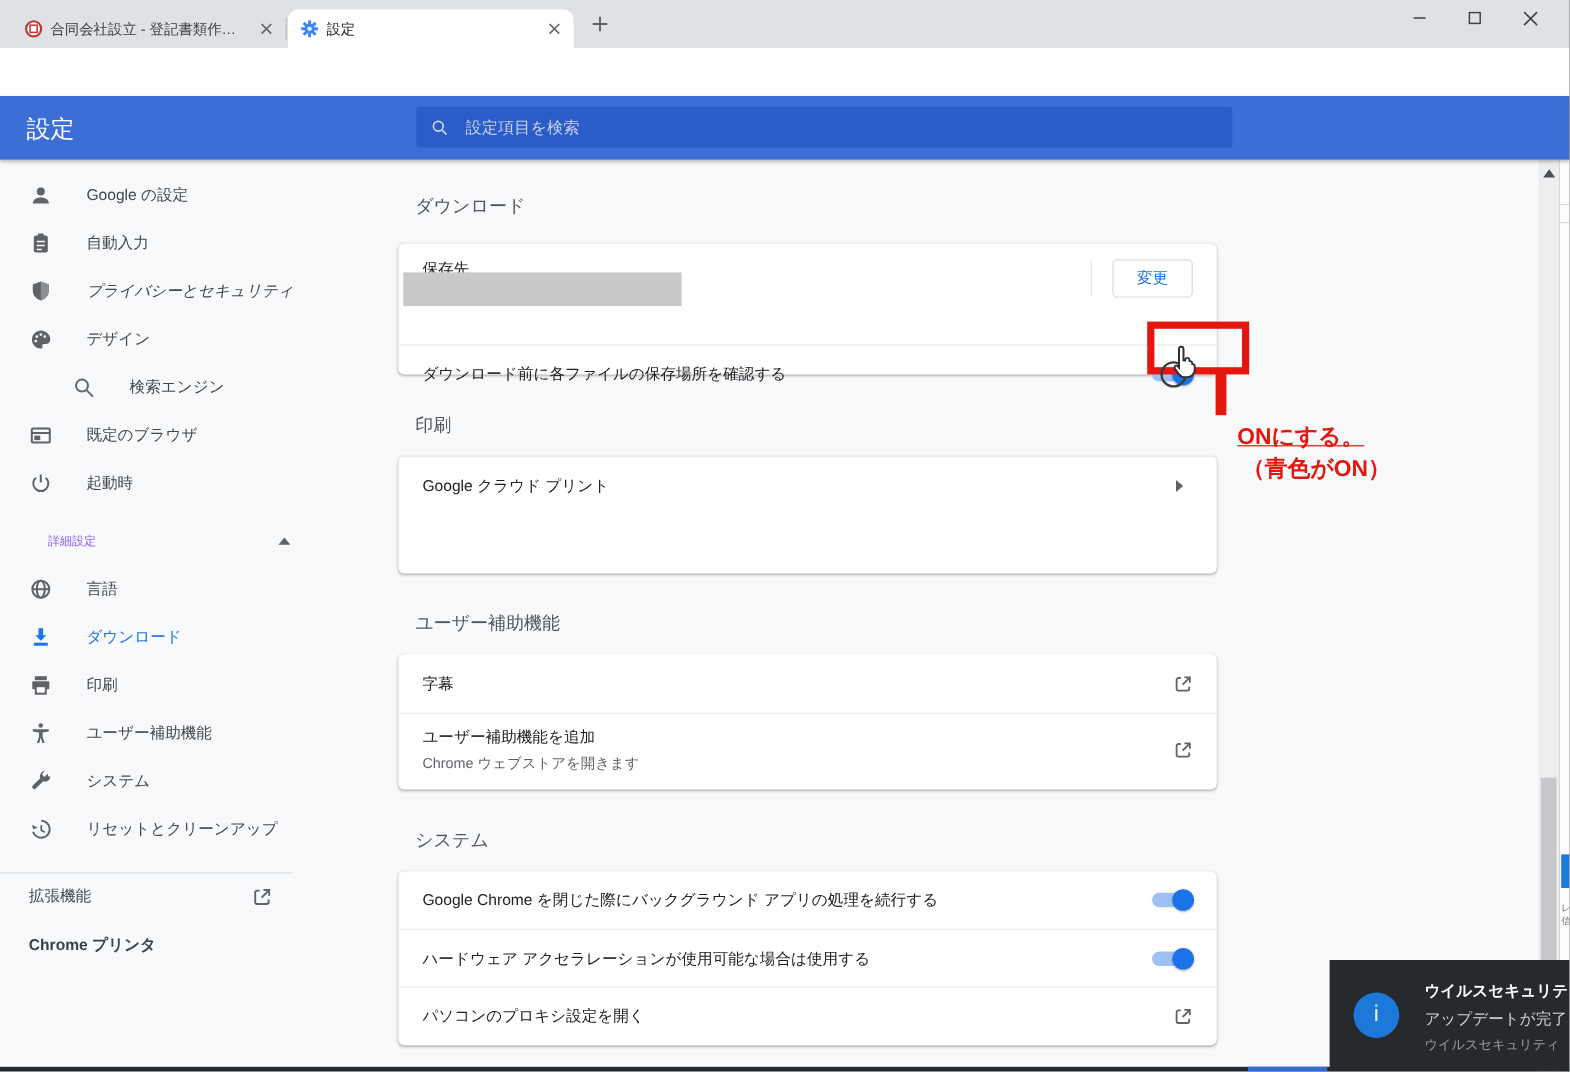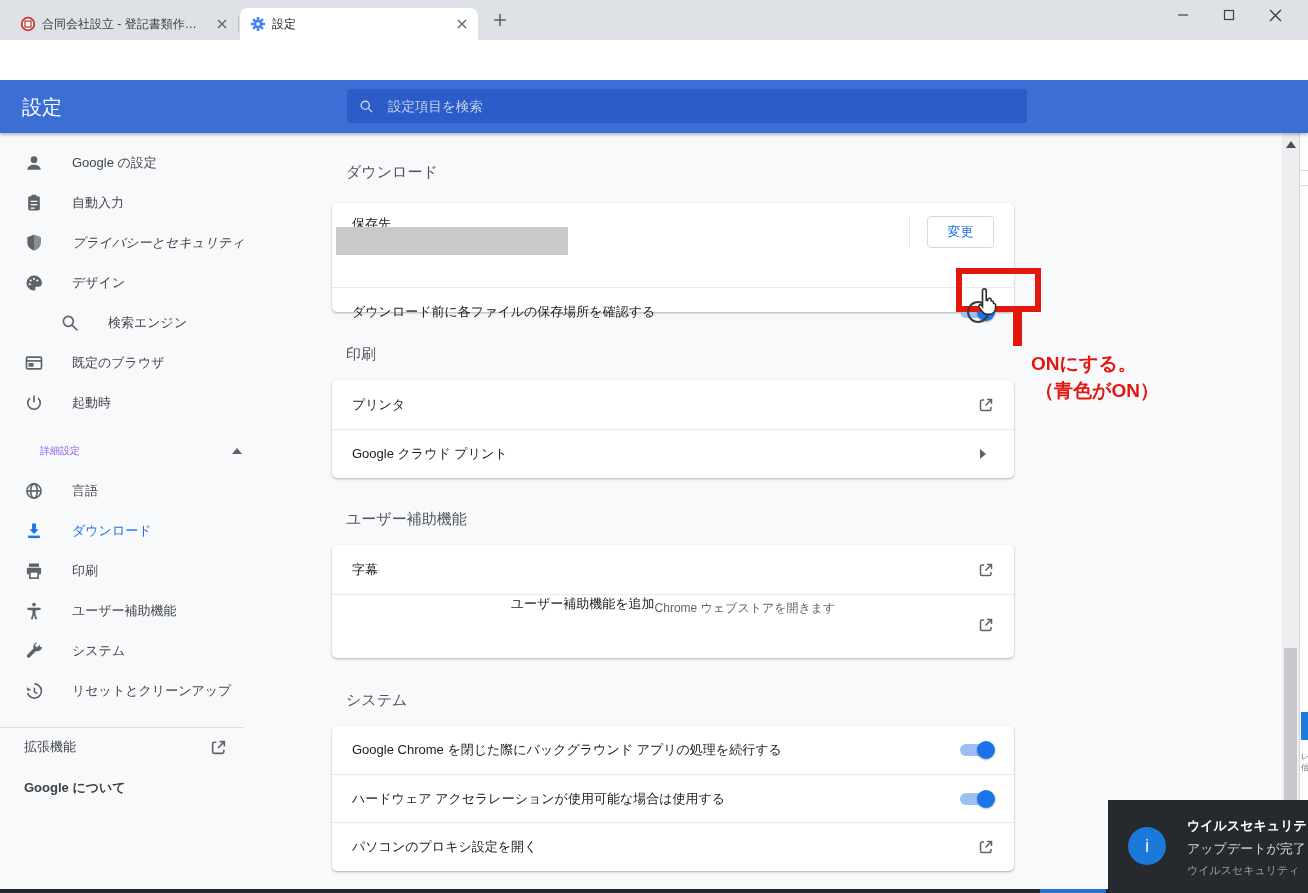--- a/index.html
+++ b/index.html
@@ -94,21 +94,21 @@
   .toast .t1{position:absolute;left:79px;top:17px;font-size:13px;font-weight:bold;color:#fff;white-space:nowrap;}
   .toast .t2{position:absolute;left:79px;top:40px;font-size:13px;color:#d5d7d9;white-space:nowrap;}
   .toast .t3{position:absolute;left:79px;top:63px;font-size:11px;color:#9aa0a6;white-space:nowrap;}
 
   .bottomstrip{position:absolute;left:0;top:889px;width:1308px;height:4px;background:#212631;z-index:5;}
   .bottomblue{position:absolute;left:1040px;top:889px;width:66px;height:4px;background:#2e6fd0;z-index:6;}
 
   
   .ann-box{position:absolute;left:956px;top:268px;width:85px;height:44px;border:6px solid #e3170d;z-index:4;}
   .ann-line{position:absolute;left:1013px;top:311px;width:9px;height:35px;background:#e3170d;z-index:4;}
-  .ann-t1{position:absolute;left:1031px;top:351px;font-size:19px;font-weight:bold;color:#e3170d;z-index:4;white-space:nowrap;}
+  .ann-t1{position:absolute;left:1031px;top:351px;font-size:19px;font-weight:bold;color:#e3170d;z-index:4;white-space:nowrap;text-decoration:underline;}
   .ann-t2{position:absolute;left:1035px;top:378px;font-size:19px;font-weight:bold;color:#e3170d;z-index:4;white-space:nowrap;}
   .click-ring{position:absolute;left:967px;top:301px;width:22px;height:22px;border:2px solid #3c3c3c;border-radius:50%;z-index:4;}
   .hand{position:absolute;left:975px;top:287px;width:26px;height:30px;z-index:5;}
 </style>
 </head>
 <body>
 
 <div class="screen">
 
   <div class="tabstrip">
@@ -356,21 +356,21 @@
     <div class="side-div" style="top:594px;"></div>
 
     <div class="flat-item" style="top:594px;">
       <span class="slabel">拡張機能</span>
       <svg style="position:absolute;left:210px;" width="17" height="17" viewBox="0 0 16 16">
         <path d="M6 3H4a1.5 1.5 0 00-1.5 1.5V12A1.5 1.5 0 004 13.5h7.5A1.5 1.5 0 0013 12v-2" fill="none" stroke="#5f6368" stroke-width="1.5"></path>
         <path d="M9 2.5h4.5V7M13.3 2.7L7.5 8.5" fill="none" stroke="#5f6368" stroke-width="1.5"></path>
       </svg>
     </div>
     <div class="flat-item" style="top:635px;">
-      <span class="slabel" style="font-weight:bold;color:#3c4043;">Google について</span>
+      <span class="slabel" style="font-weight:bold;color:#3c4043;">Chrome プリンタ</span>
     </div>
 
     <div class="sect-h" style="top:30px;">ダウンロード</div>
 
     <div class="card" style="top:70px;height:109px;">
       <div class="crow" style="height:60px;">
         <span class="loclabel">保存先</span>
         <span class="redact"></span>
         <span class="vsep"></span>
         <button class="chgbtn">変更</button>
@@ -380,44 +380,37 @@
         <span class="toggle">
           <span class="track"></span>
             <span class="knob"></span>
         </span>
       </div>
     </div>
 
     <div class="sect-h" style="top:212px;">印刷</div>
 
     <div class="card" style="top:247px;height:98px;">
-      <div class="crow" style="height:49px;">
-        <span>プリンタ</span>
-        <svg class="rowicon" viewBox="0 0 16 16">
-          <path d="M6 3H4a1.5 1.5 0 00-1.5 1.5V12A1.5 1.5 0 004 13.5h7.5A1.5 1.5 0 0013 12v-2" fill="none" stroke="#5f6368" stroke-width="1.5"></path>
-          <path d="M9 2.5h4.5V7M13.3 2.7L7.5 8.5" fill="none" stroke="#5f6368" stroke-width="1.5"></path>
-        </svg>
-      </div>
       <div class="crow bt" style="height:49px;">
         <span>Google クラウド プリント</span>
         <span class="caret-right"></span>
       </div>
     </div>
 
     <div class="sect-h" style="top:377px;">ユーザー補助機能</div>
 
     <div class="card" style="top:412px;height:113px;">
       <div class="crow" style="height:49px;">
         <span>字幕</span>
         <svg class="rowicon" viewBox="0 0 16 16">
           <path d="M6 3H4a1.5 1.5 0 00-1.5 1.5V12A1.5 1.5 0 004 13.5h7.5A1.5 1.5 0 0013 12v-2" fill="none" stroke="#5f6368" stroke-width="1.5"></path>
           <path d="M9 2.5h4.5V7M13.3 2.7L7.5 8.5" fill="none" stroke="#5f6368" stroke-width="1.5"></path>
         </svg>
       </div>
-      <div class="crow bt" style="height:60px;align-items:flex-start;flex-direction:row;justify-content:center;">
+      <div class="crow bt" style="height:60px;align-items:flex-start;flex-direction:column;justify-content:center;">
         <span>ユーザー補助機能を追加</span>
         <span class="sub">Chrome ウェブストアを開きます</span>
         <svg class="rowicon" viewBox="0 0 16 16">
           <path d="M6 3H4a1.5 1.5 0 00-1.5 1.5V12A1.5 1.5 0 004 13.5h7.5A1.5 1.5 0 0013 12v-2" fill="none" stroke="#5f6368" stroke-width="1.5"></path>
           <path d="M9 2.5h4.5V7M13.3 2.7L7.5 8.5" fill="none" stroke="#5f6368" stroke-width="1.5"></path>
         </svg>
       </div>
     </div>
 
     <div class="sect-h" style="top:558px;">システム</div>

